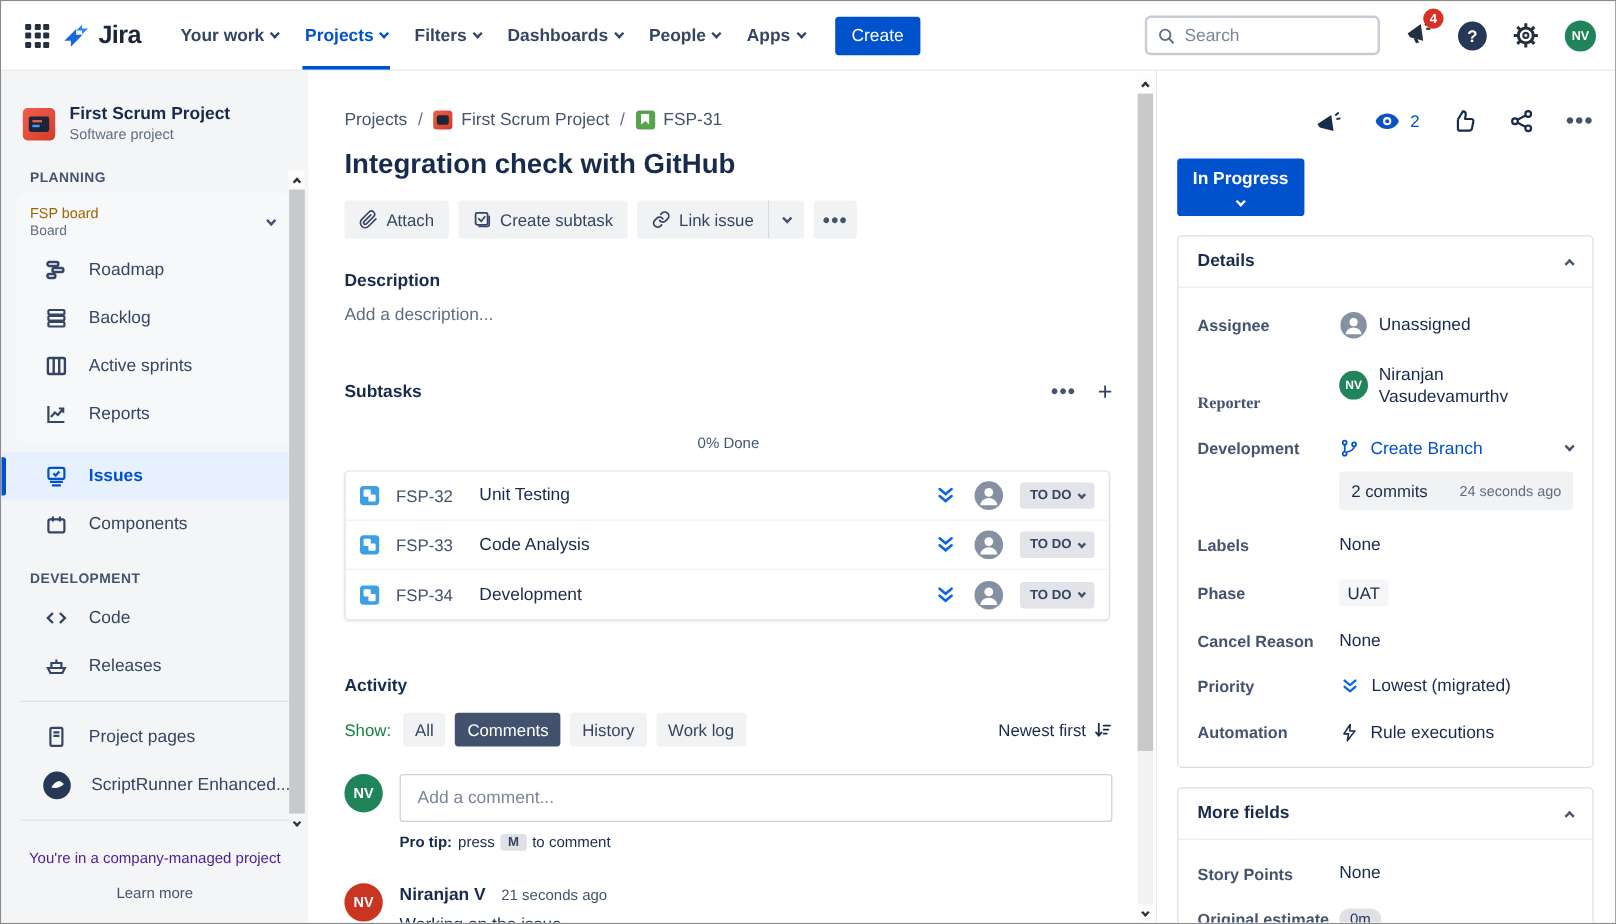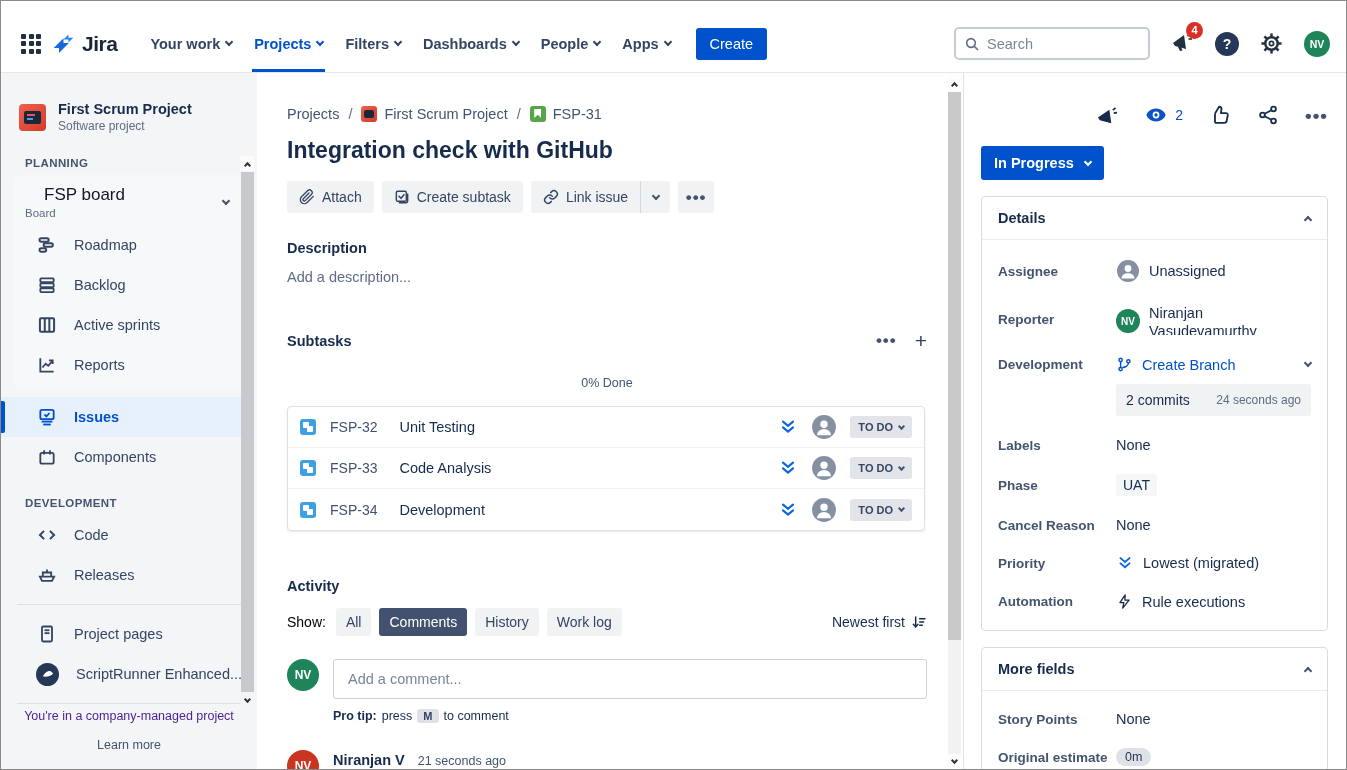--- a/index.html
+++ b/index.html
@@ -3,21 +3,21 @@
 <meta charset="utf-8">
 <style>
   * { box-sizing: border-box; margin: 0; padding: 0; }
   html,body { background:#fff; }
   body { font-family:"Liberation Sans", sans-serif; color:#172B4D; }
   .window { width:1347px; height:770px; border:1px solid #8a8a8a; background:#fff;
             display:flex; flex-direction:column; overflow:hidden; position:relative; }
 
   
   .topnav { flex:0 0 57px; border-bottom:1px solid #E4E6EA; display:flex; align-items:center;
-            padding:0 16px 0 14px; background:#fff;margin-top:14px; }
+            padding:0 16px 0 14px; background:#fff; }
   .appgrid { display:grid; grid-template-columns:repeat(3,5px); grid-gap:2.5px; margin:0 10px 0 6px; cursor:pointer; }
   .appgrid i { width:5px; height:5px; background:#22303F; border-radius:1px; display:block; }
   .logo { display:flex; align-items:center; gap:6px; margin-right:22px; }
   .logo-name { font-size:21px; font-weight:700; color:#1B2638; letter-spacing:-0.5px; }
   .nav-item { position:relative; height:57px; display:flex; align-items:center; gap:6px;
               padding:0 11px; font-size:14.5px; font-weight:600; color:#344563; cursor:pointer; }
   .nav-item .chev { border-color:#344563; }
   .nav-item.active { color:#0052CC; }
   .nav-item.active .chev { border-color:#0052CC; }
   .underline { position:absolute; left:9px; right:9px; bottom:0; height:3px; background:#0052CC; }
@@ -48,21 +48,21 @@
   .picon { width:27px; height:27px; border-radius:4px; background:linear-gradient(135deg,#F0604C,#D23B2B);
            position:relative; flex:none; }
   .picon .pscreen { position:absolute; left:5px; top:7px; width:17px; height:13px; background:#1B2638; border-radius:2px; }
   .picon .l1 { position:absolute; left:8px; top:10px; width:8px; height:2px; background:#E8594A; }
   .picon .l2 { position:absolute; left:8px; top:14px; width:6px; height:2px; background:#4C9AFF; }
   .proj-name { font-size:14.5px; font-weight:700; color:#172B4D; }
   .proj-type { font-size:12px; color:#5E6C84; margin-top:2px; }
   .section-label { font-size:11.5px; font-weight:700; letter-spacing:.4px; color:#44546F; padding-left:24px; margin:10px 0 6px; }
   .board-group { margin:2px 12px 0 12px; background:#F7F8FA; border-radius:8px; padding:2px 0 4px; }
   .board-row { display:flex; align-items:center; justify-content:space-between; padding:8px 16px 6px 12px; cursor:pointer; }
-  .board-name { font-size:17px; color:#0f172a;margin-left:19px; }
+  .board-name { font-size:12px; color:#a16207; }
   .board-type { font-size:11.5px; color:#5E6C84; margin-top:2px; }
   .side-item { display:flex; align-items:center; gap:17px; height:40px; padding-left:24px;
                font-size:14.5px; color:#344563; cursor:pointer; position:relative; }
   .side-item svg { flex:none; }
   .sidebar > .side-item { padding-left:36px; }
   .side-item.selected { background:#E7F0FD; color:#0052CC; margin-right:14px;font-weight:bold; }
   .sel-bar { position:absolute; left:0; top:4px; bottom:4px; width:4px; background:#0052CC; border-radius:0 2px 2px 0; }
   .divider { height:1px; background:#DDE0E5; margin:9px 16px; }
   .sr-circle { width:23px; height:23px; border-radius:50%; background:#253858; display:flex;
                align-items:center; justify-content:center; flex:none; margin-left:-1px; }
@@ -113,21 +113,21 @@
   .st-row { height:41px; display:flex; align-items:center; padding:0 12px; border-bottom:1px solid #EFF1F3; cursor:pointer; }
   .st-row:last-child { border-bottom:none; }
   .st-key { margin-left:14px; font-size:14px; color:#42526E; cursor:pointer; }
   .st-sum { margin-left:22px; font-size:14.5px; color:#172B4D; flex:1; }
   .st-right { display:flex; align-items:center; gap:13px; }
   .chip-status { height:22px; background:#E2E4E9; border:none; border-radius:3px; display:flex; align-items:center;
                  gap:6px; padding:0 8px; font-size:11px; font-weight:700; color:#344563; font-family:inherit; cursor:pointer; }
   .chip-status .chev { width:5px; height:5px; margin-top:-2px; }
   .activity-label { margin-top:47px; }
   .filter-row { width:640px; margin-top:14px; display:flex; align-items:center; gap:8px; }
-  .show-label { font-size:14px; color:#000000; margin-right:2px; }
+  .show-label { font-size:14px; color:#15803d; margin-right:2px; }
   .fchip { background:#F1F2F4; border:none; border-radius:3px; padding:6px 10px; font-size:14px;
            font-weight:500; color:#344563; font-family:inherit; cursor:pointer; }
   .fchip.sel { background:#42526E; color:#fff; }
   .sort-ctl { margin-left:auto; display:flex; align-items:center; gap:6px; font-size:14px; color:#172B4D; cursor:pointer; }
   .composer { width:640px; margin-top:23px; display:flex; gap:14px; align-items:flex-start; }
   .avatar.md { width:32px; height:32px; font-size:12px; flex:none; }
   .avatar.red { background:#CA3521; }
   .comment-input { flex:1; height:40px; border:1px solid #CBD0D8; border-radius:3px; display:flex;
                    align-items:center; padding:0 14px; font-size:14.5px; color:#7A869A; cursor:text; background:#fff; }
   .protip { margin:10px 0 0 46px; display:flex; align-items:center; gap:5px; font-size:12.5px; color:#172B4D; }
@@ -146,21 +146,21 @@
   .c-track { width:13px; flex:1; background:#F2F2F2; }
 
   
   .panel { flex:0 0 383px; border-left:1px solid #DFE1E6; padding:0 18px 0 17px; overflow:hidden; background:#fff; }
   .panel-icons { margin-top:30px; display:flex; justify-content:flex-end; align-items:center; gap:26px; color:#172B4D; }
   .watch-group { display:flex; align-items:center; gap:7px; cursor:pointer; }
   .watch-count { font-size:14px; color:#0052CC; }
   .icon-btn { cursor:pointer; display:flex; align-items:center; }
   .status-btn { margin-top:19px; display:inline-flex; align-items:center; gap:11px; background:#0052CC;
                 color:#fff; border:none; border-radius:3px; padding:9px 13px; font-size:14.5px;
-                font-weight:600; font-family:inherit; cursor:pointer; }
+                font-weight:600; font-family:inherit; cursor:pointer;flex-direction:column; }
   .status-btn .chev { border-color:#fff; width:6px; height:6px; }
   .card { margin-top:16px; border:1px solid #D9DDE3; border-radius:4px; background:#fff; }
   .card-h { display:flex; justify-content:space-between; align-items:center; padding:13px 16px;
             border-bottom:1px solid #EBECF0; cursor:pointer; }
   .card-title { font-size:14.5px; font-weight:700; color:#172B4D; }
   .card-b { padding:2px 16px 20px; }
   .drow { display:flex; align-items:center; margin-top:21px; }
   .drow.top { align-items:flex-start; }
   .dlabel { flex:none; width:118px; font-size:13.5px; font-weight:600; color:#44546F; }
   .dval { flex:1; display:flex; align-items:center; gap:9px; font-size:14.5px; color:#172B4D; min-width:0; }
@@ -653,21 +653,21 @@
             <span class="dval">
               <svg width="24" height="24" viewBox="0 0 24 24">
                 <circle cx="12" cy="12" r="11" fill="#8590A2"></circle>
                   <circle cx="12" cy="9.5" r="3.4" fill="#fff"></circle>
                   <path d="M5.5 19.5 a6.5 5.6 0 0 1 13 0 Z" fill="#fff"></path>
               </svg>
               <span>Unassigned</span>
             </span>
           </div>
           <div class="drow top">
-            <span class="dlabel" style="margin-top:8px;">Reporter</span>
+            <span class="dlabel" style="margin-top:24px;font-family:Liberation Serif, serif;">Reporter</span>
             <span class="dval">
               <span class="avatar sm" style="width:24px;height:24px;font-size:10px;margin-top:3px;">NV</span>
               <span class="rep-name">Niranjan Vasudevamurthy</span>
             </span>
           </div>
           <div class="drow">
             <span class="dlabel">Development</span>
             <span class="dval">
               <svg width="17" height="17" viewBox="0 0 24 24" fill="none" stroke="#0052CC" stroke-width="2">
                 <circle cx="6.5" cy="5.5" r="2.3"></circle>

